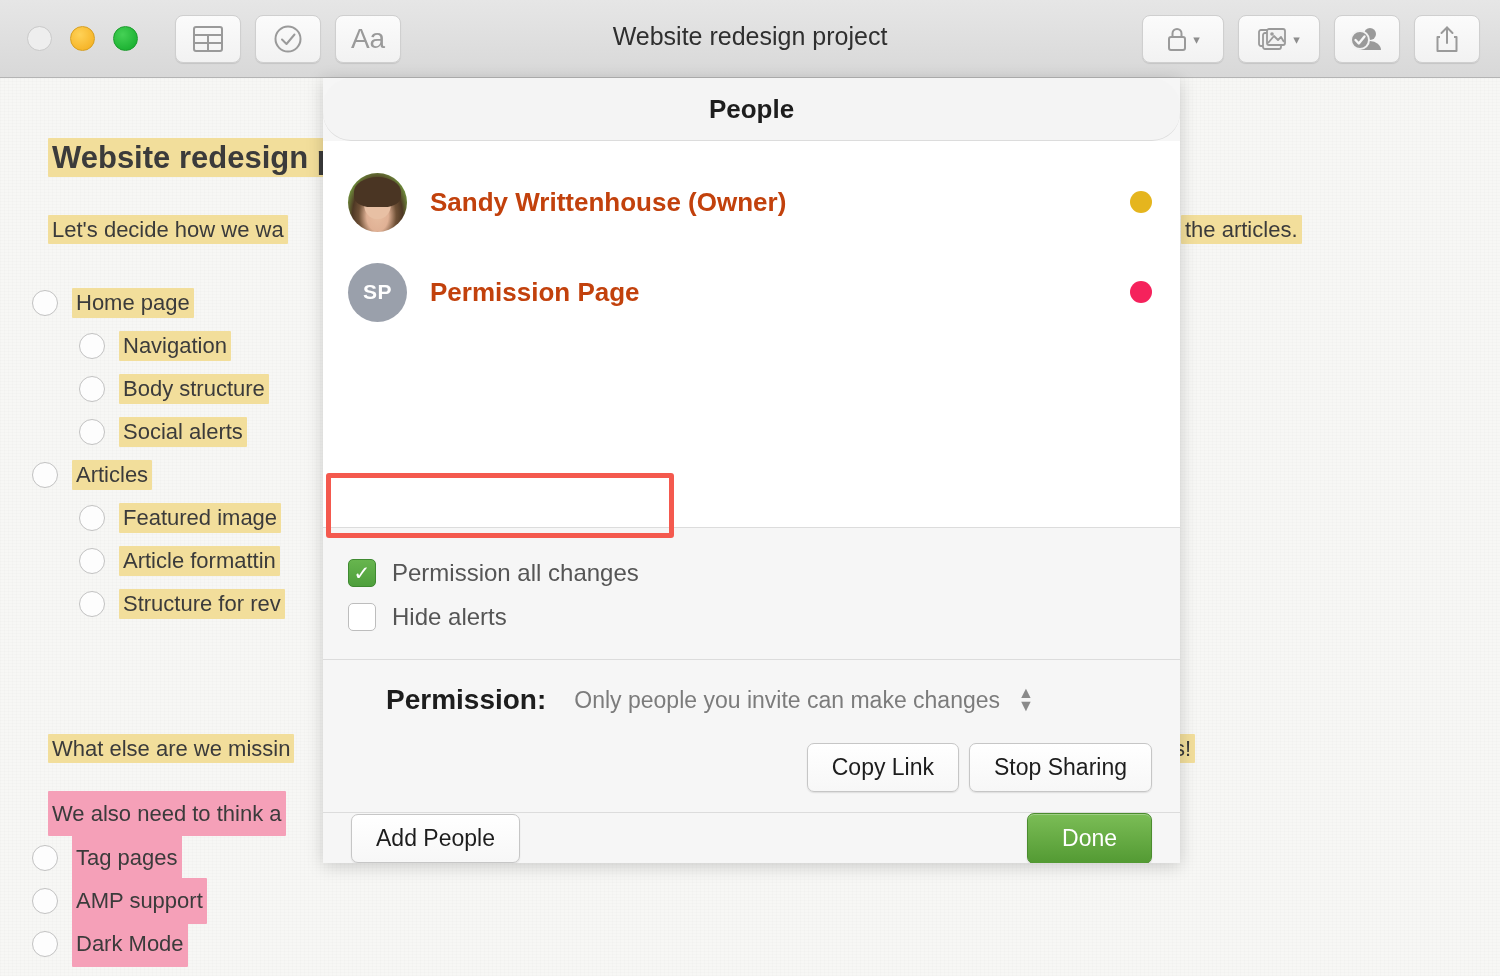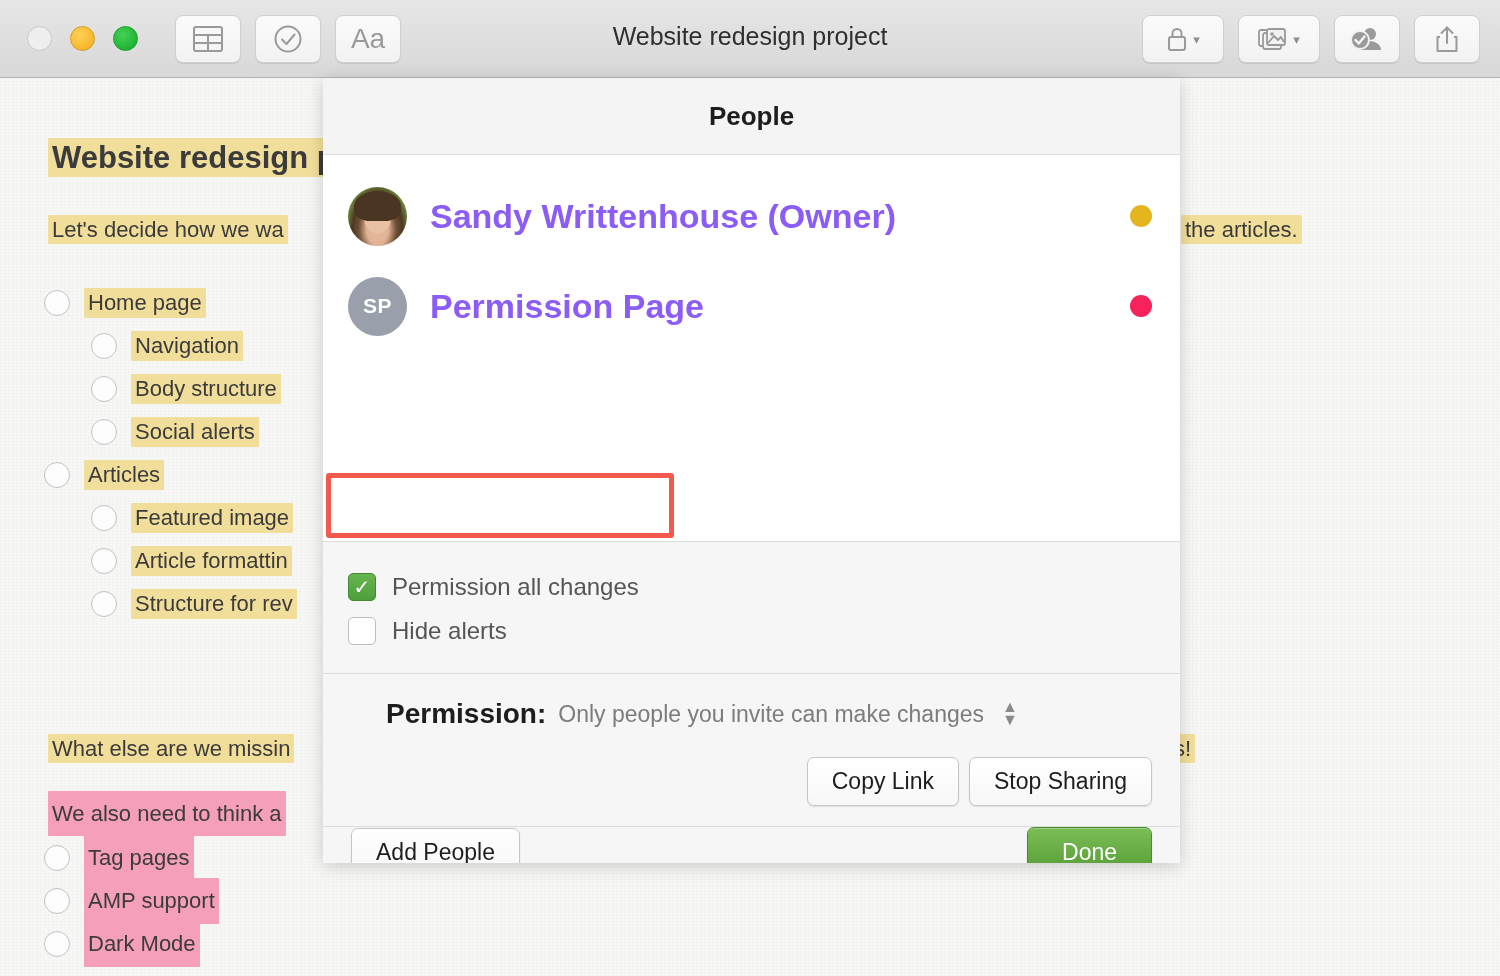--- a/index.html
+++ b/index.html
@@ -82,21 +82,21 @@
   }
   .doc-para2 {
     position: absolute; left: 48px; top: 658px;
     font-size: 22px; color: #3b3b3b; white-space: nowrap;
   }
   .doc-para3 {
     position: absolute; left: 48px; top: 723px;
     font-size: 22px; color: #3b3b3b; white-space: nowrap;
   }
 
-  .checklist { position: absolute; left: 44px; text-align: center; }
+  .checklist { position: absolute; left: 32px; text-align: center; }
   .cl-row {
     display: flex; align-items: center;
     height: 43px; white-space: nowrap;
   }
   .cl-row.indent { padding-left: 47px; }
   .circle {
     width: 26px; height: 26px; border-radius: 50%;
     border: 1.6px solid #c2c2c2; background: #fdfdfd;
     flex: 0 0 auto; margin-right: 14px;
   }
@@ -114,24 +114,24 @@
   
   .dialog {
     position: absolute; left: 323px; top: 78px;
     width: 857px; height: 785px;
     background: #f6f6f6;
     box-shadow: 0 3px 16px rgba(0,0,0,0.18);
     display: flex; flex-direction: column;
     overflow: hidden;
   }
   .dlg-header {
-    height: 77px; flex: 0 0 auto;
+    height: 63px; flex: 0 0 auto;
     background: #f4f4f4;
     border-bottom: 1px solid #dcdcdc;
-    display: flex; align-items: center; justify-content: center;
+    display: flex; align-items: center; justify-content: center; border-radius: 28px;
   }
   .dlg-title { font-size: 26px; font-weight: bold; color: #1d1d1d; }
 
   .people-list {
     flex: 0 0 auto; height: 386px;
     background: #ffffff;
     padding-top: 16px;
   }
   .person-row {
     display: flex; align-items: center;
@@ -156,21 +156,21 @@
     background: #4a3523;
   }
   .avatar-initials {
     background: #9aa0ab;
     display: flex; align-items: center; justify-content: center;
     color: #ffffff; font-size: 21px; font-weight: bold;
     letter-spacing: 0.5px;
   }
   .person-name {
     flex: 1 1 auto;
-    font-size: 34px; font-weight: bold; color: #8b5cf6;
+    font-size: 26px; font-weight: bold; color: #c2410c;
   }
   .status-dot { width: 22px; height: 22px; border-radius: 50%; flex: 0 0 auto; }
 
   .opts {
     flex: 0 0 auto;
     background: #f6f6f6;
     border-top: 1px solid #dcdcdc;
     padding: 23px 0 20px 25px;
   }
   .opt-row {
@@ -192,21 +192,21 @@
   }
   .opt-label { font-size: 24px; color: #555555; }
 
   .perm-sec {
     flex: 0 0 auto;
     border-top: 1px solid #dcdcdc;
     padding: 24px 28px 20px 28px;
   }
   .perm-row { display: flex; align-items: center; }
   .perm-label { font-size: 28px; font-weight: bold; color: #1d1d1d; margin-left: 35px; }
-  .perm-value { font-size: 23px; color: #7c7c7c; margin-left: 12px; }
+  .perm-value { font-size: 23px; color: #7c7c7c; margin-left: 28px; }
   .stepper {
     margin-left: 18px; display: flex; flex-direction: column;
     align-items: center; color: #8a8a8a; line-height: 0.8; font-size: 16px;
   }
   .perm-btns {
     display: flex; justify-content: flex-end; gap: 10px; margin-top: 27px;
   }
   .btn {
     background: linear-gradient(to bottom, #ffffff, #f7f7f7);
     border: 1px solid #c6c6c6; border-radius: 7px;

